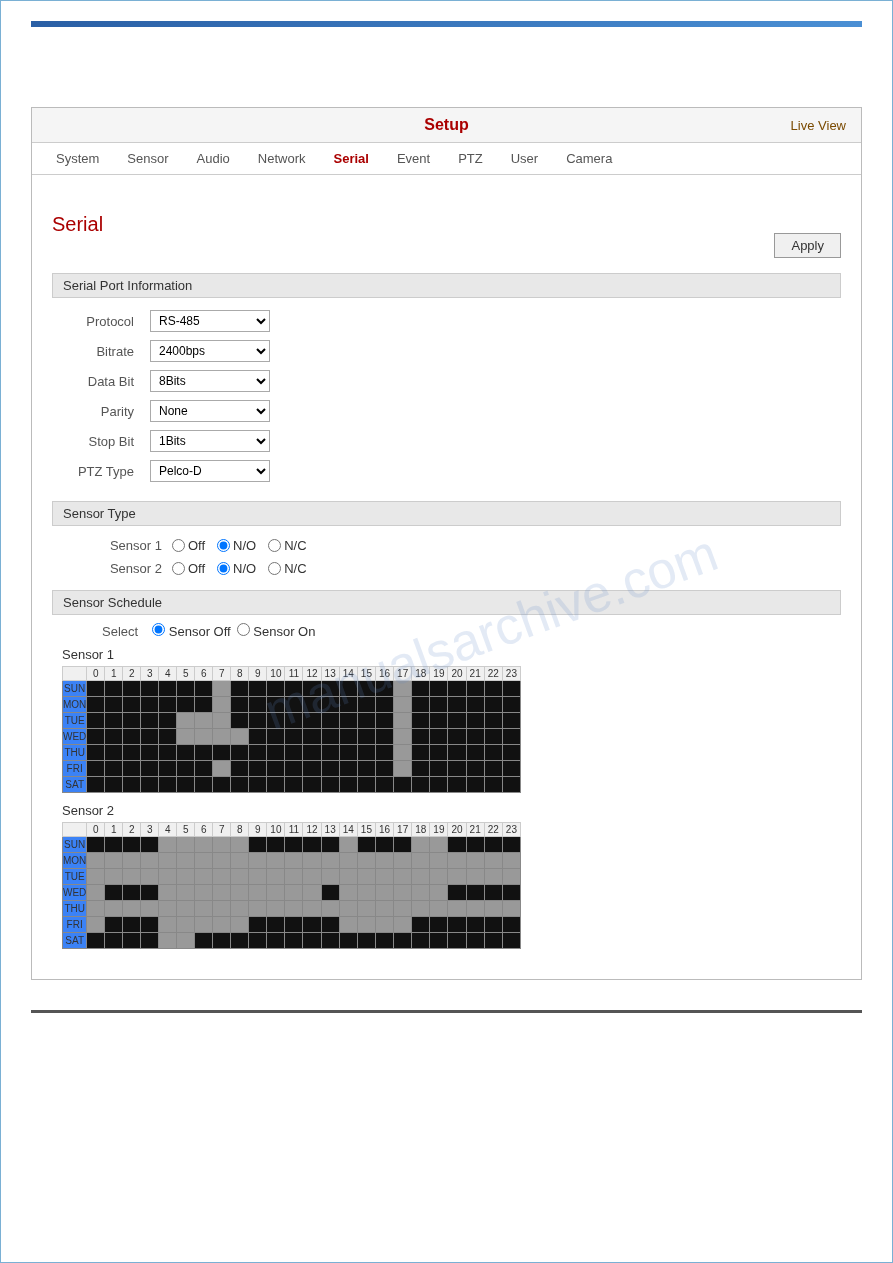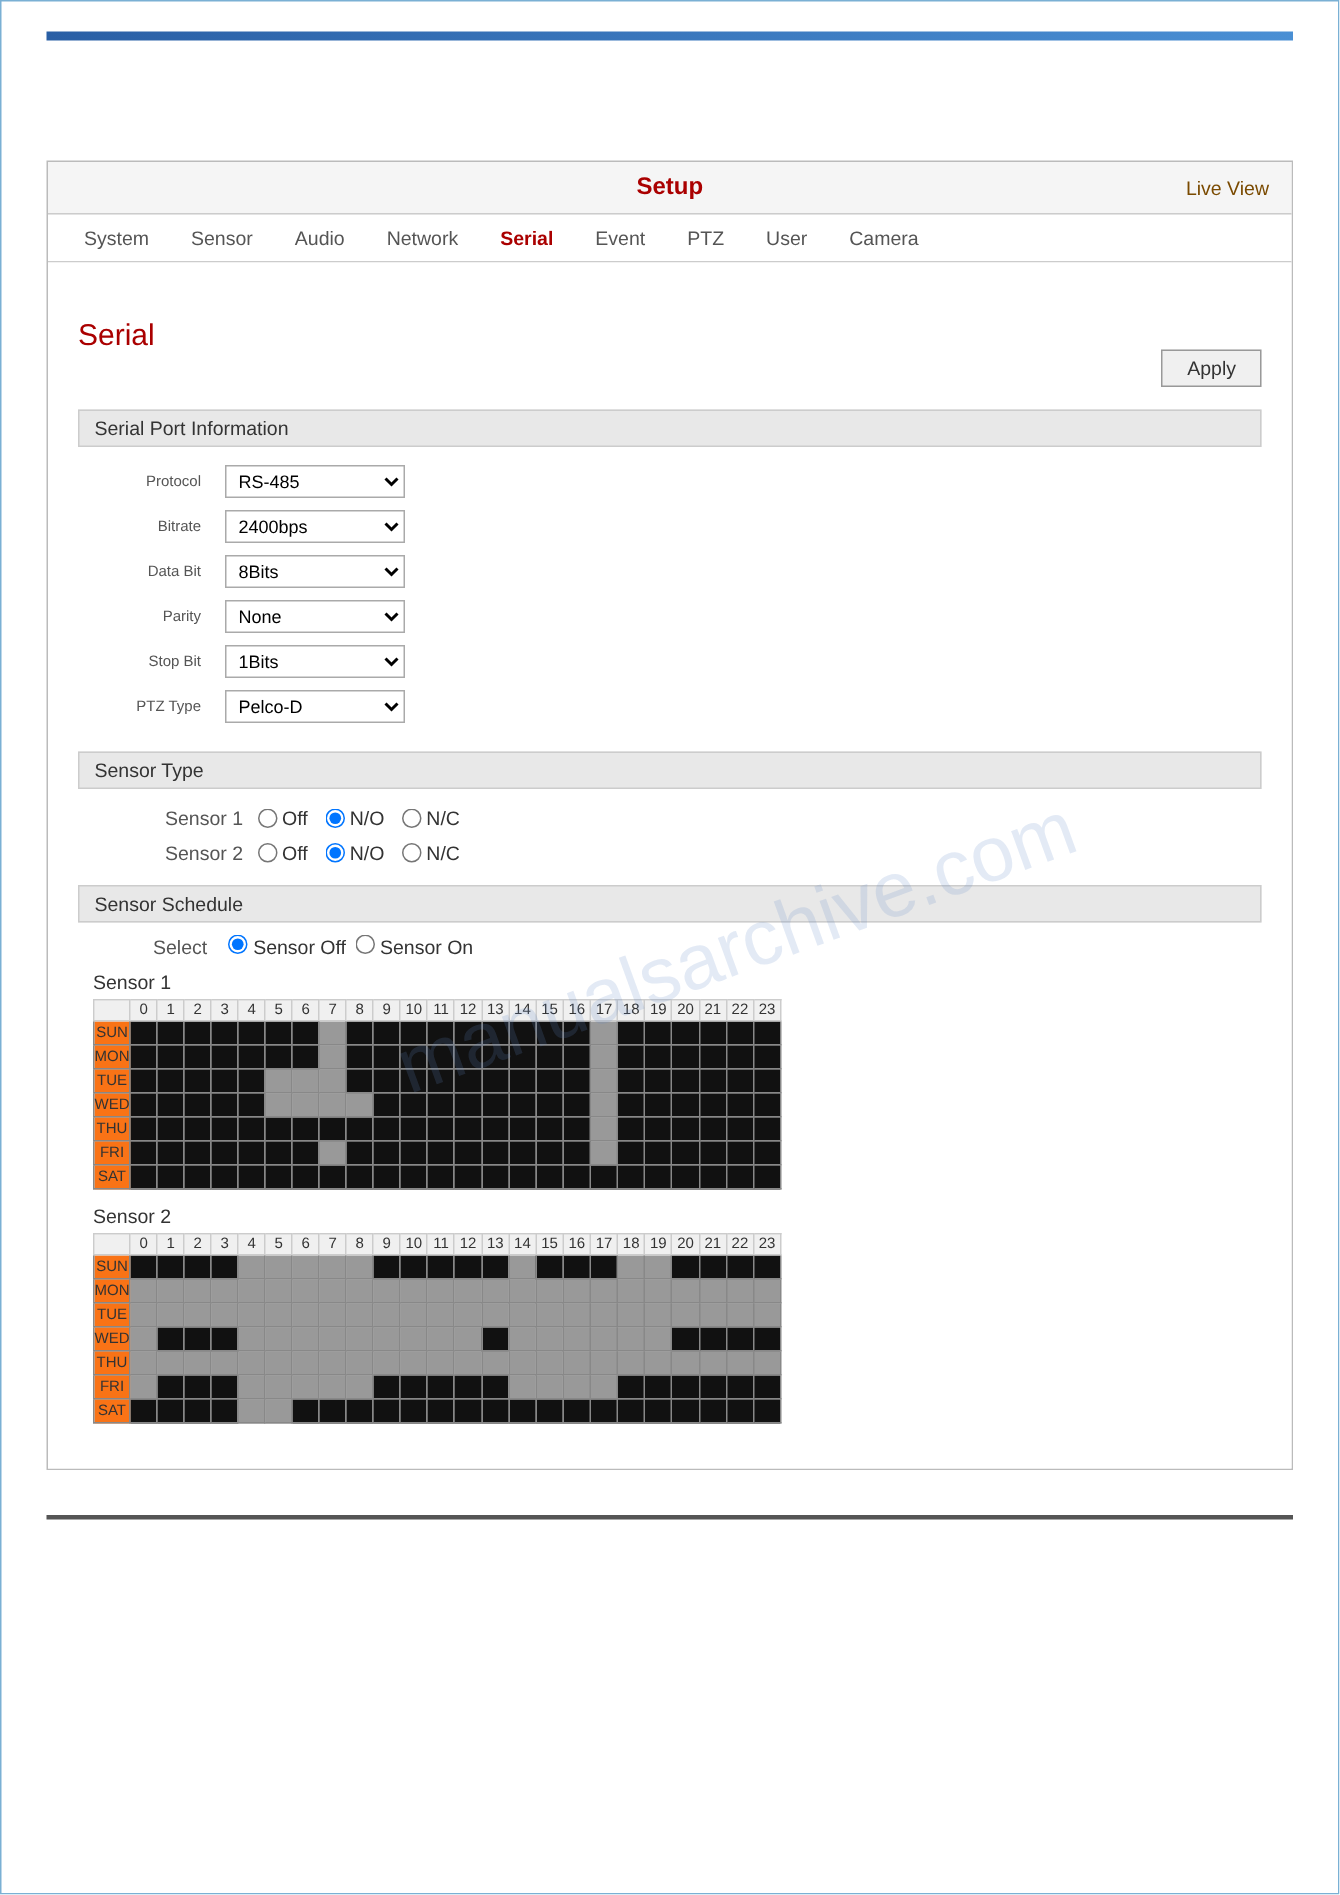--- a/index.html
+++ b/index.html
@@ -111,21 +111,21 @@
       margin-bottom: 15px;
     }
     .form-table td {
       padding: 4px 8px;
       vertical-align: middle;
     }
     .form-table .label-cell {
       text-align: right;
       color: #555;
       width: 90px;
-      font-size: 10px;
+      font-size: 13px;
     }
     .form-select {
       width: 120px;
       padding: 2px 4px;
       font-size: 12px;
       border: 1px solid #aaa;
       background: #fff;
     }
     .form-input {
       width: 150px;
@@ -197,21 +197,21 @@
       min-width: 18px;
     }
     .grid-table td {
       border: 1px solid #888;
       padding: 0;
       min-width: 18px;
       height: 16px;
       text-align: center;
     }
     .day-label {
-      background: #f97316;
+      background: #3b82f6;
       padding: 1px 4px;
       font-size: 10px;
       text-align: center;
       border: 1px solid #ccc;
       margin-top: 17px;
     }
     .cell-on {
       background: #111;
     }
     .cell-off {

